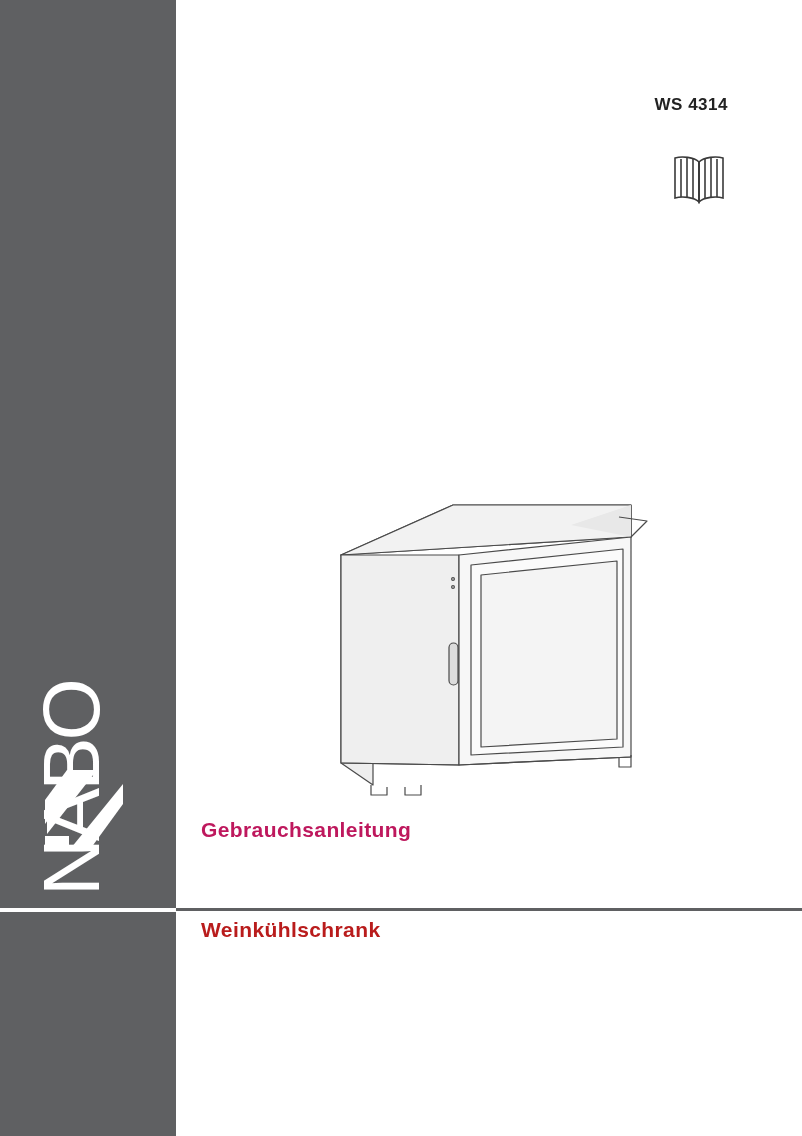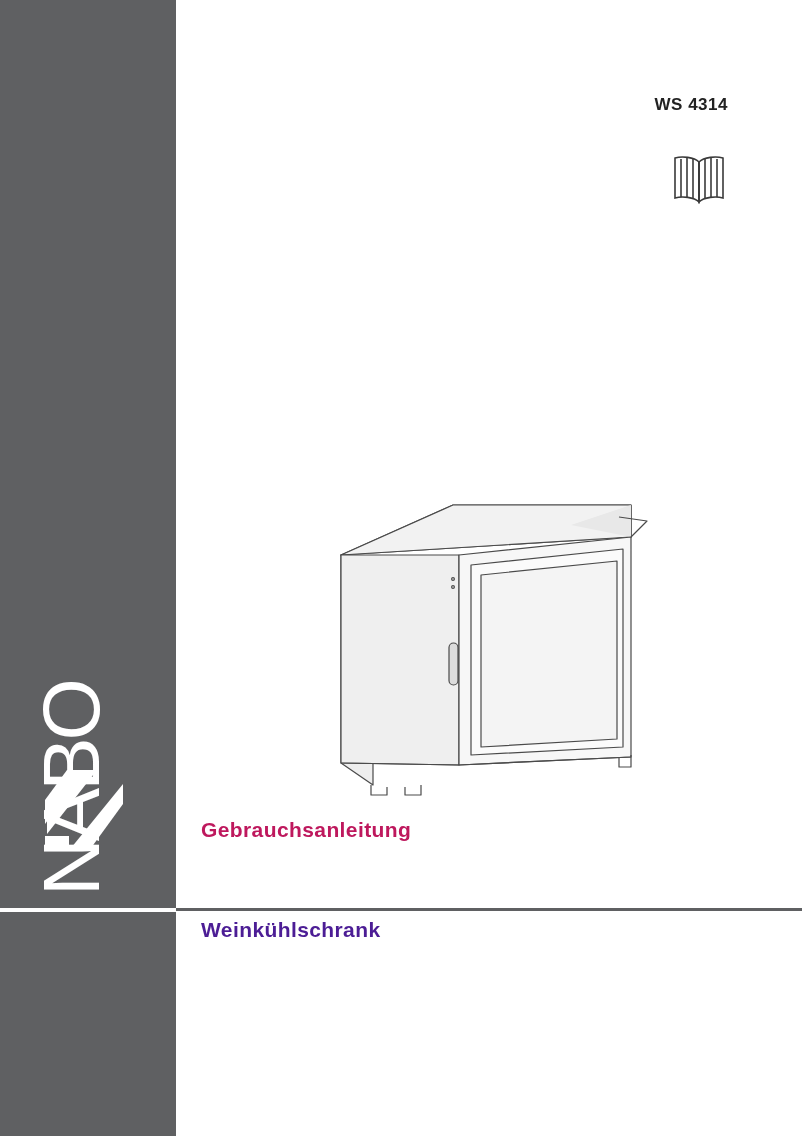--- a/index.html
+++ b/index.html
@@ -118,21 +118,21 @@
     font-weight: bold;
     color: #be185d;
     letter-spacing: 0.4px;
   }
   .product-name {
     position: absolute;
     left: 25px;
     top: 918px;
     font-size: 21px;
     font-weight: bold;
-    color: #4c1d95;
+    color: #b91c1c;
     letter-spacing: 0.4px;
   }
 </style>
 </head>
 <body>
 
 <div class="page">
 
   <div class="sidebar">
 

